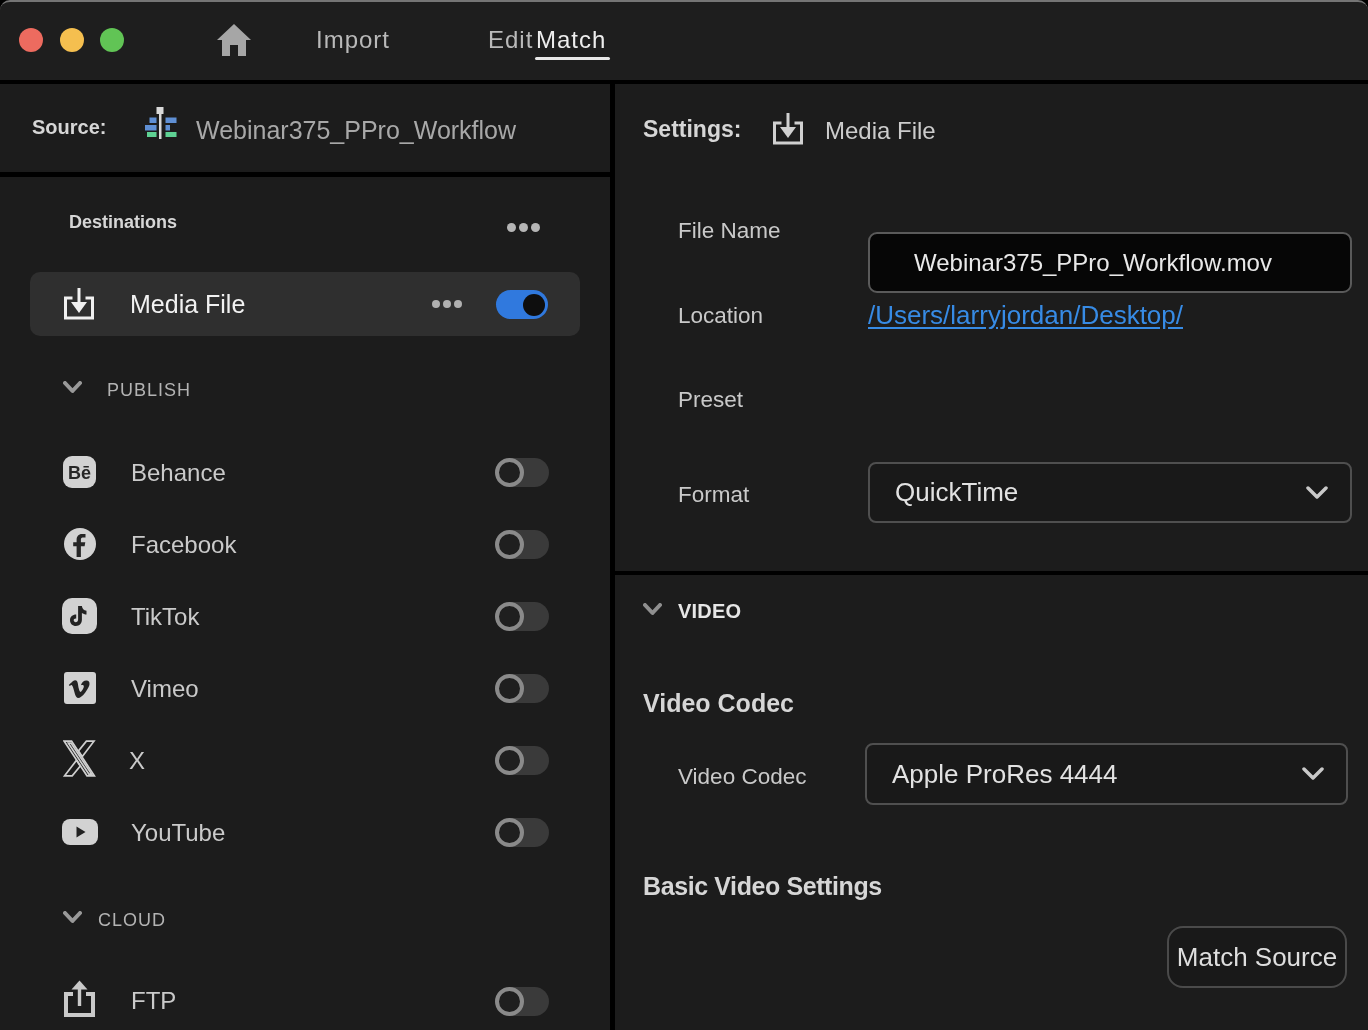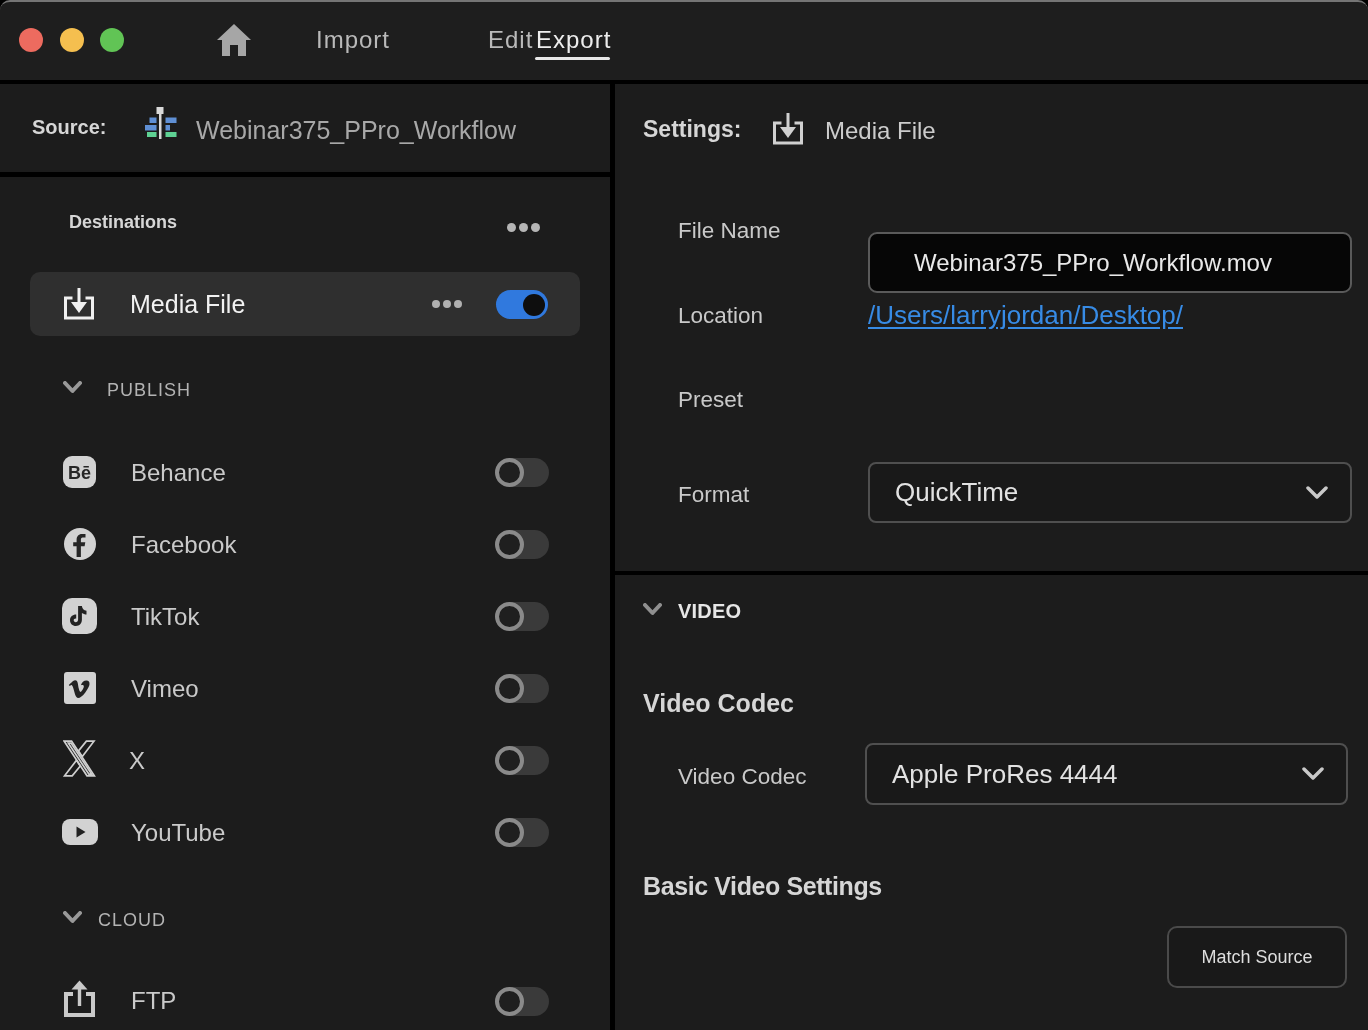--- a/index.html
+++ b/index.html
@@ -71,37 +71,37 @@
   .dropdown span { margin-left:25px; }
   .dropdown svg { position:absolute; right:22px; top:50%; margin-top:-7px; }
   #preset-box { left:868px; top:367px; width:484px; height:61px; }
   #format-box { left:868px; top:462px; width:484px; height:61px; }
   #codec-box  { left:865px; top:743px; width:483px; height:62px; }
 
   #video-label { left:678px; top:600px; font-size:20px; font-weight:bold; color:#e6e6e6; letter-spacing:0.2px; }
   #vc-head { left:643px; top:689px; font-size:25px; }
   #bvs-head { left:643px; top:872px; font-size:25px; letter-spacing:-0.4px; }
   #match-btn { left:1167px; top:926px; width:180px; height:62px; background:#191919;
-    border:2px solid #4a4a4a; border-radius:10px; color:#dedede; font-size:18px;
+    border:2px solid #4a4a4a; border-radius:16px; color:#dedede; font-size:26px;
     display:flex; align-items:center; justify-content:center; }
 </style>
 </head>
 <body>
 <div id="stage">
 
   <div id="topbar" class="abs"></div>
   <div id="lr" class="abs light"></div>
   <div id="ly" class="abs light"></div>
   <div id="lg" class="abs light"></div>
   <svg class="abs" style="left:216px; top:23px;" width="36" height="34" viewBox="0 0 36 34">
     <path d="M18 1 L35 17 L30 17 L30 33 L22 33 L22 22 L14 22 L14 33 L6 33 L6 17 L1 17 Z" fill="#a6a6a6"></path>
   </svg>
   <div class="abs tab" style="left:316px;">Import</div>
   <div class="abs tab" style="left:460px;margin-left:28px;">Edit</div>
-  <div class="abs tab" id="tab-export" style="left:536px;">Export</div>
+  <div class="abs tab" id="tab-export" style="left:536px;">Match</div>
   <div id="export-underline" class="abs"></div>
 
   <div id="leftpanel" class="abs"></div>
   <div id="rightpanel" class="abs"></div>
   <div id="srcdivider" class="abs"></div>
   <div id="viddivider" class="abs"></div>
 
   <div id="src-label" class="abs bigbold">Source:</div>
   <svg class="abs" style="left:145px; top:104px;" width="33" height="36" viewBox="0 0 33 36">
     <rect x="11.5" y="3" width="7" height="7" fill="#d9d9d9"></rect>

